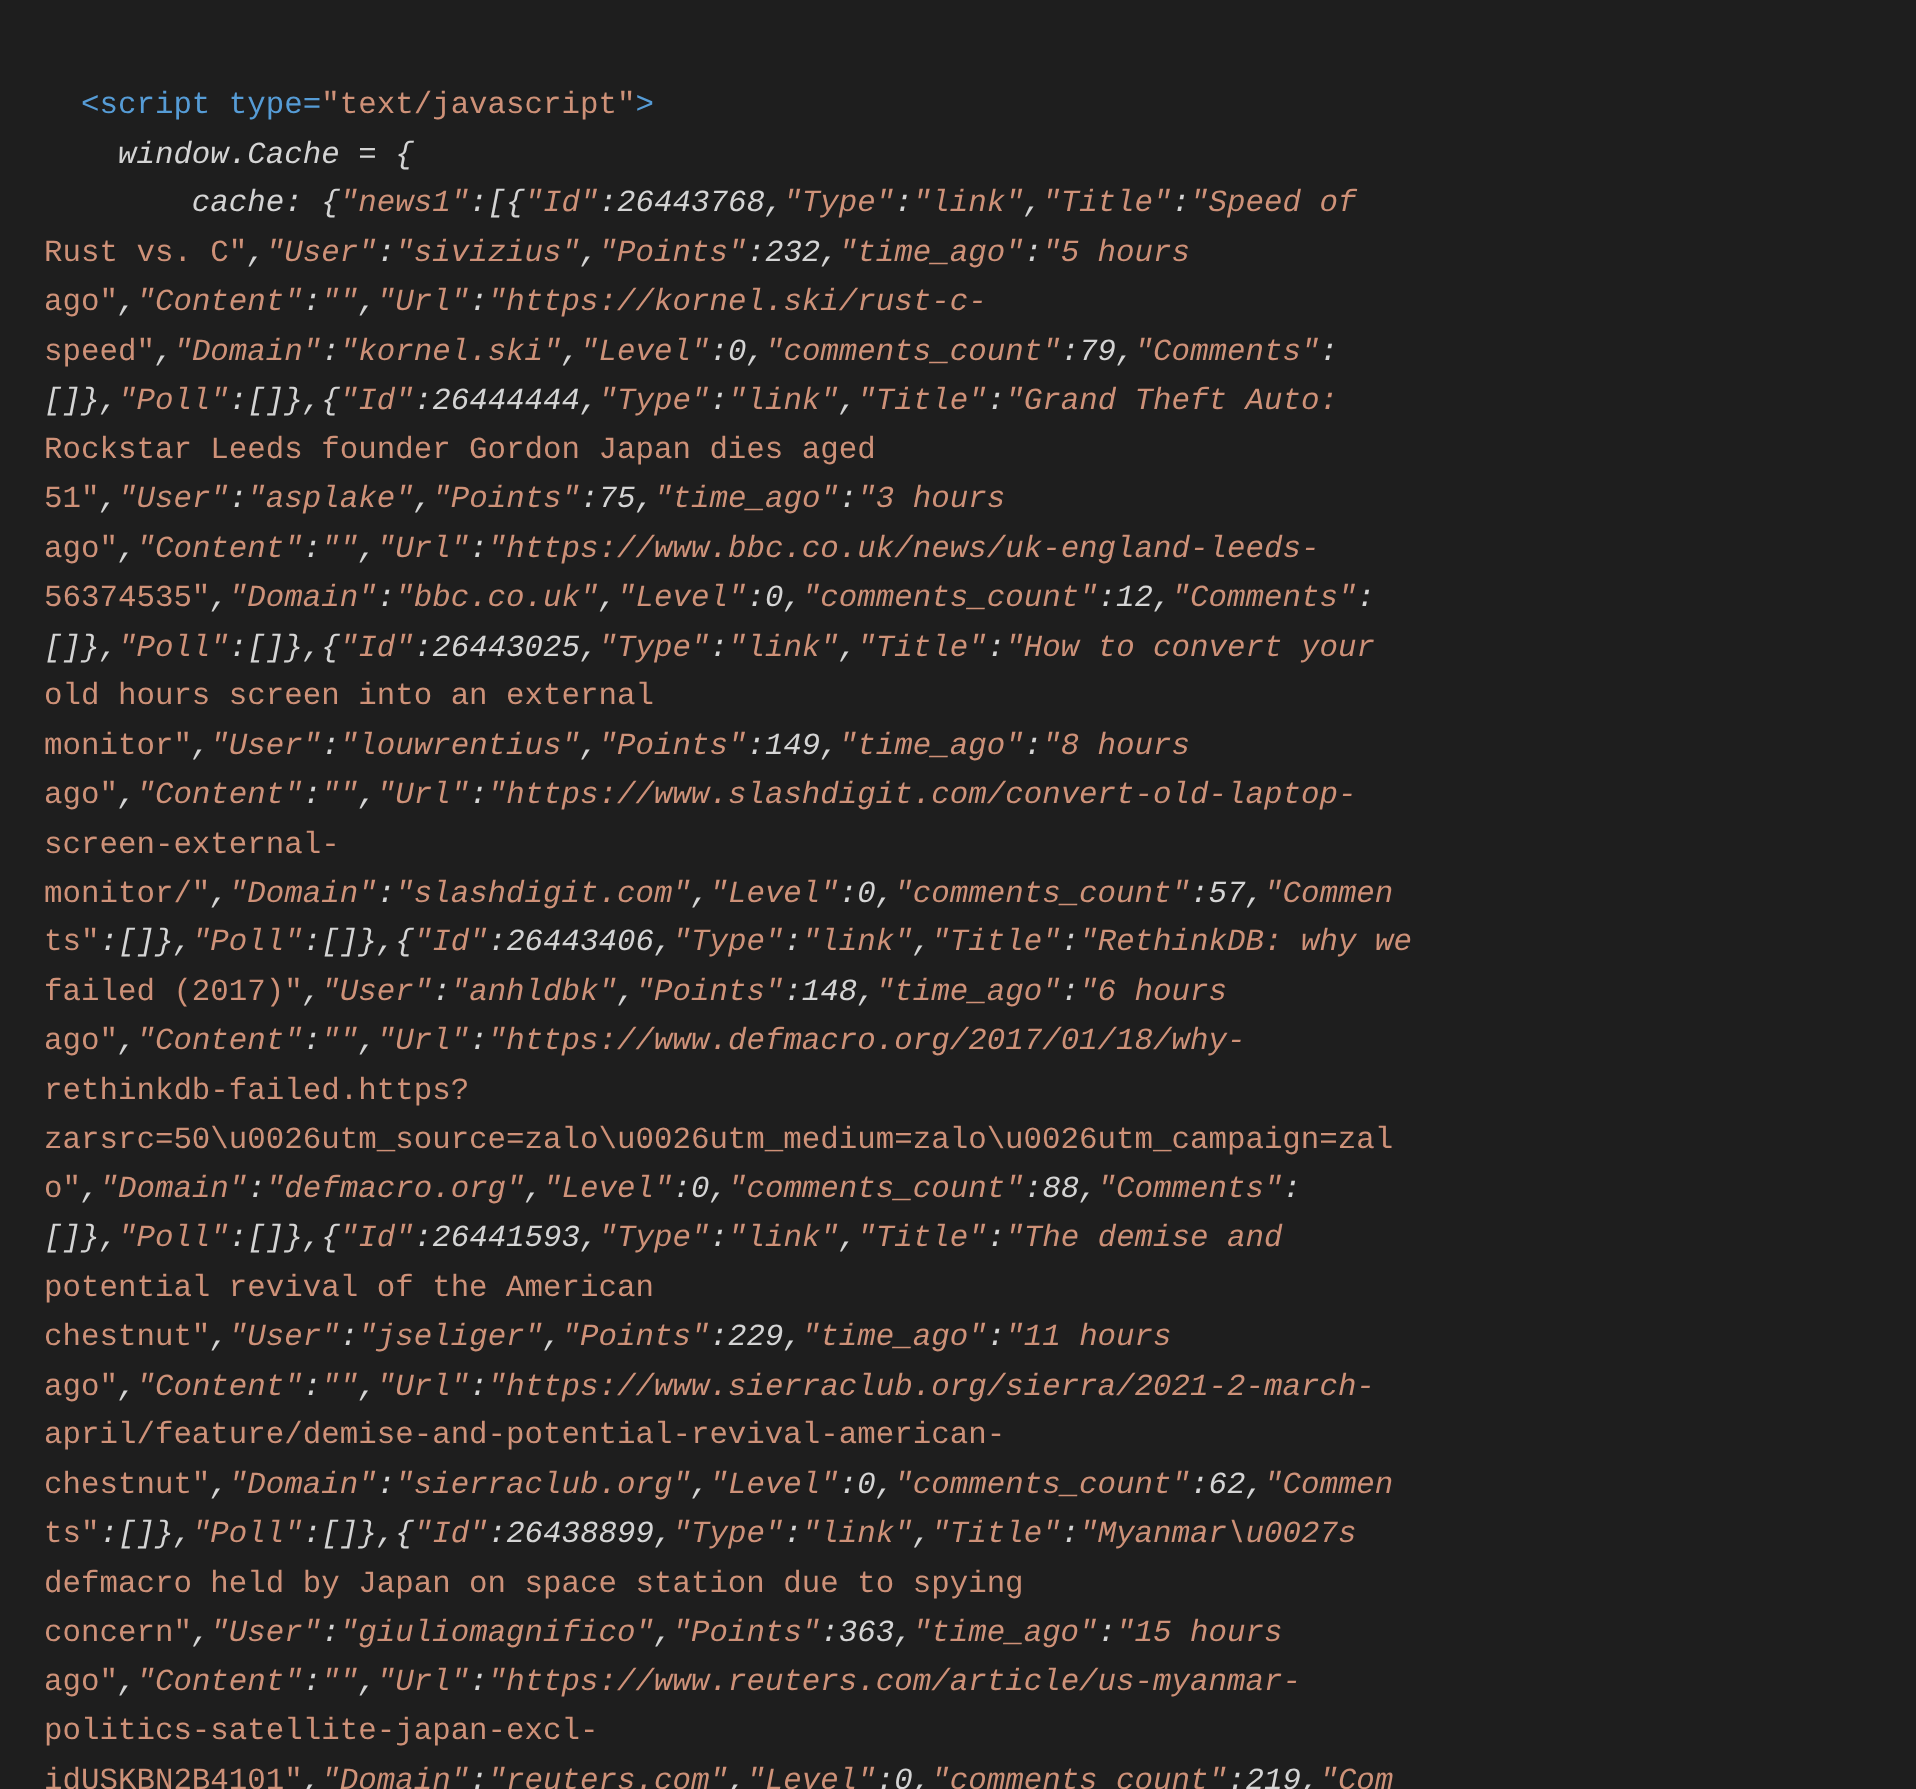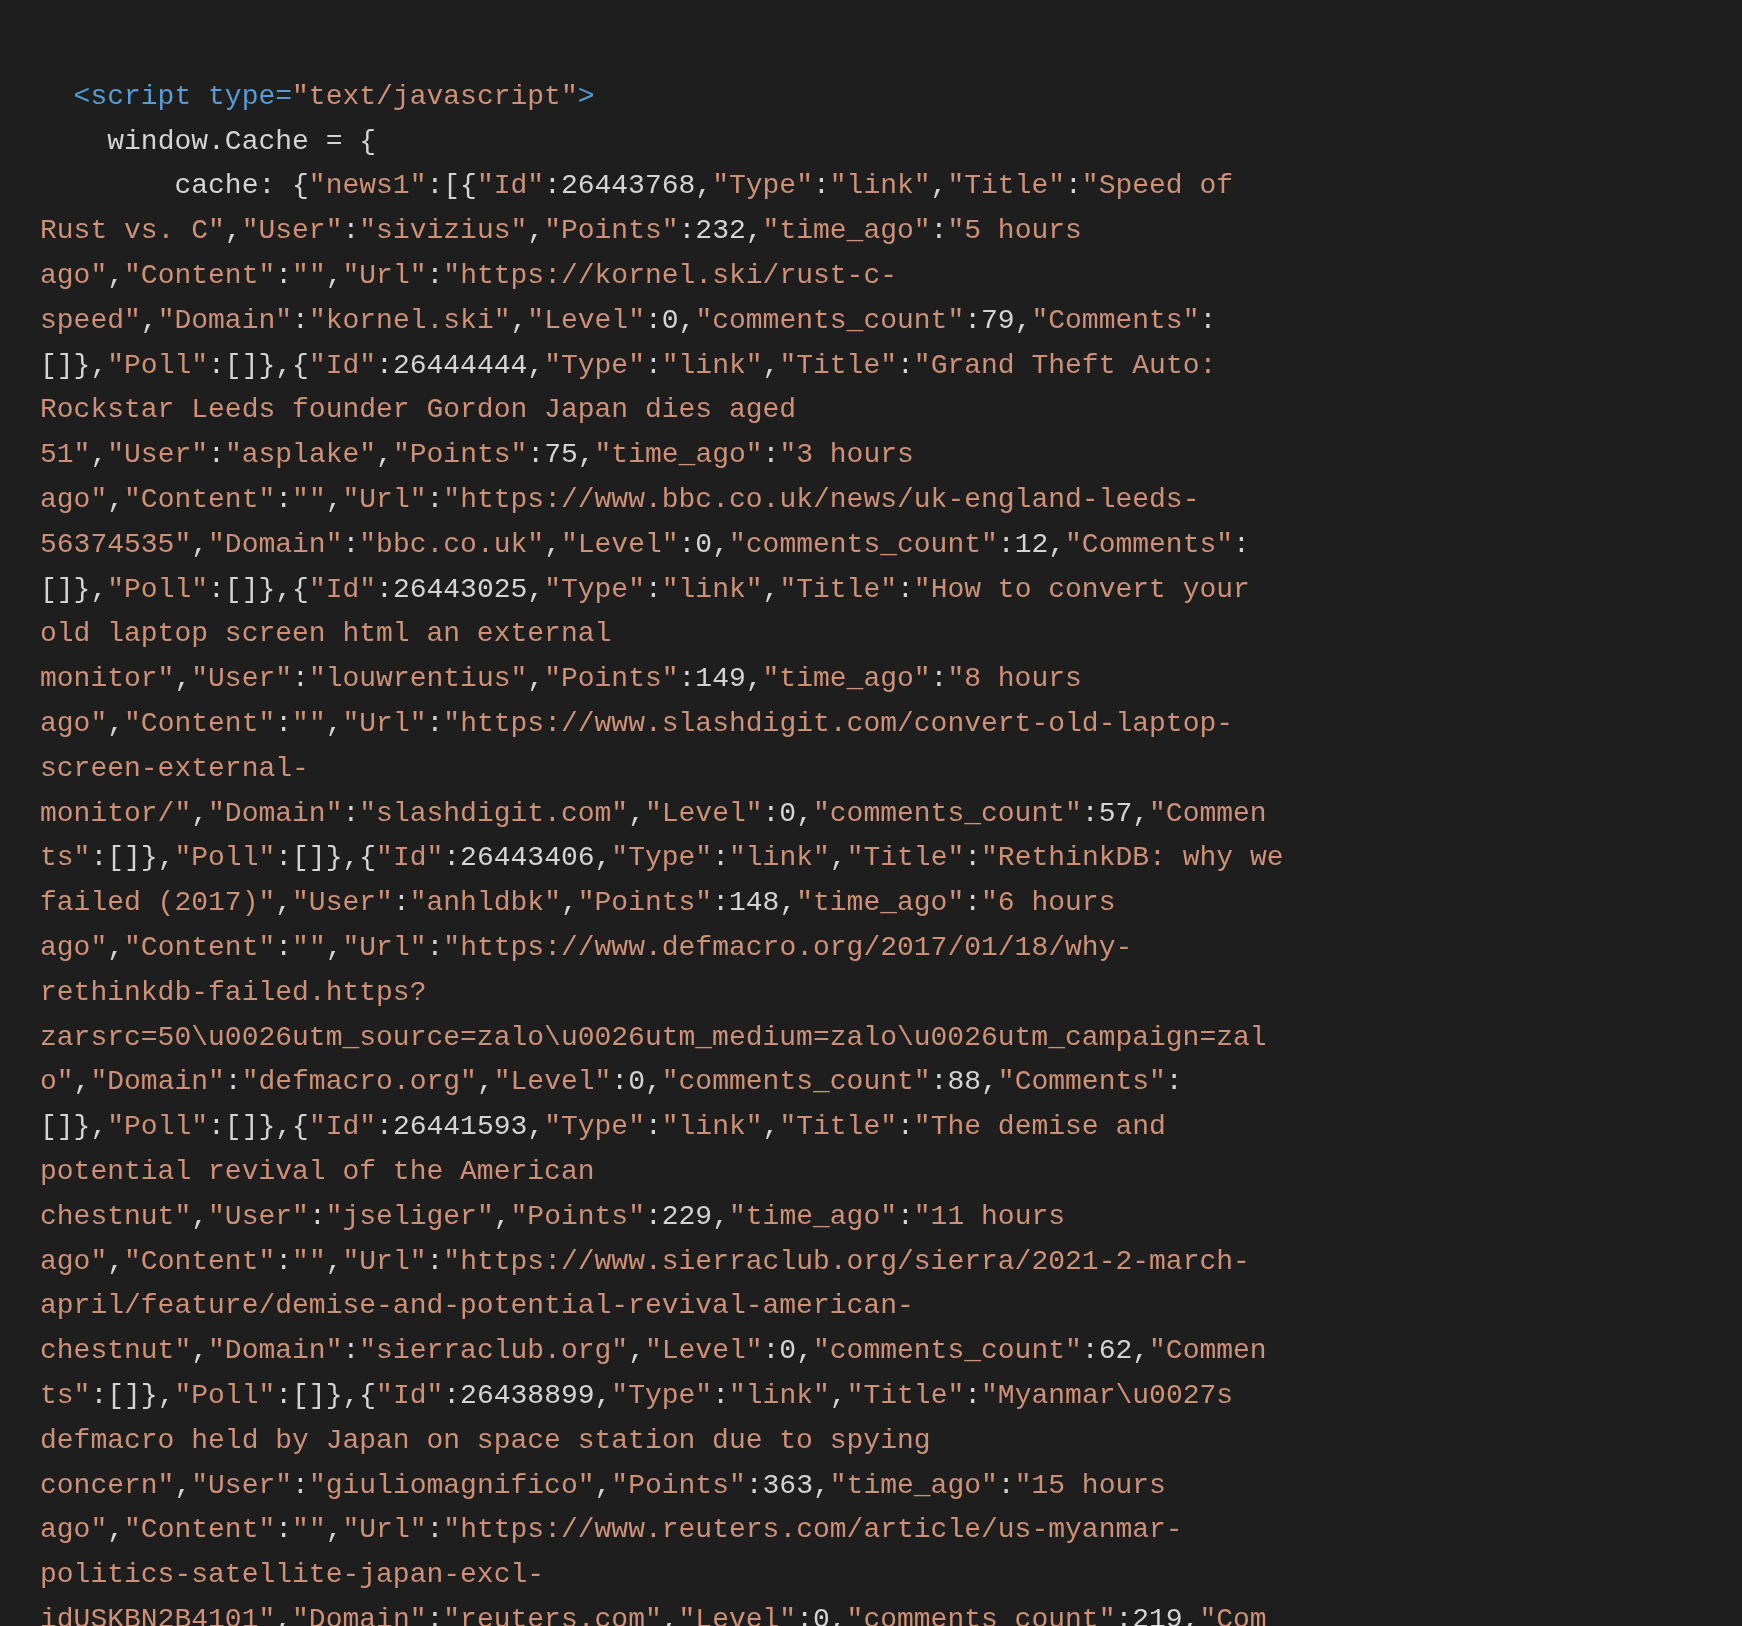--- a/index.html
+++ b/index.html
@@ -25,39 +25,40 @@
     .tag-color {
       color: #569cd6;
     }
 
     .string-color {
       color: #ce9178;
     }
 
     .plain {
       color: #d4d4d4;
+      font-style: italic;
     }
   </style>
 </head>
 <body>
 
 <div class="code-block">
   <span class="tag-color">&lt;script type=<span class="string-color">"text/javascript"</span>&gt;</span>
 <span class="plain">    window.Cache = {</span>
 <span class="plain">        cache: {<span class="string-color">"news1"</span>:[{<span class="string-color">"Id"</span>:26443768,<span class="string-color">"Type"</span>:<span class="string-color">"link"</span>,<span class="string-color">"Title"</span>:<span class="string-color">"Speed of</span></span>
 <span class="string-color">Rust vs. C"</span><span class="plain">,<span class="string-color">"User"</span>:<span class="string-color">"sivizius"</span>,<span class="string-color">"Points"</span>:232,<span class="string-color">"time_ago"</span>:<span class="string-color">"5 hours</span></span>
 <span class="string-color">ago"</span><span class="plain">,<span class="string-color">"Content"</span>:<span class="string-color">""</span>,<span class="string-color">"Url"</span>:<span class="string-color">"https://kornel.ski/rust-c-</span></span>
 <span class="string-color">speed"</span><span class="plain">,<span class="string-color">"Domain"</span>:<span class="string-color">"kornel.ski"</span>,<span class="string-color">"Level"</span>:0,<span class="string-color">"comments_count"</span>:79,<span class="string-color">"Comments"</span>:</span>
 <span class="plain">[]},<span class="string-color">"Poll"</span>:[]},{<span class="string-color">"Id"</span>:26444444,<span class="string-color">"Type"</span>:<span class="string-color">"link"</span>,<span class="string-color">"Title"</span>:<span class="string-color">"Grand Theft Auto:</span></span>
 <span class="string-color">Rockstar Leeds founder Gordon Japan dies aged</span>
 <span class="string-color">51"</span><span class="plain">,<span class="string-color">"User"</span>:<span class="string-color">"asplake"</span>,<span class="string-color">"Points"</span>:75,<span class="string-color">"time_ago"</span>:<span class="string-color">"3 hours</span></span>
 <span class="string-color">ago"</span><span class="plain">,<span class="string-color">"Content"</span>:<span class="string-color">""</span>,<span class="string-color">"Url"</span>:<span class="string-color">"https://www.bbc.co.uk/news/uk-england-leeds-</span></span>
 <span class="string-color">56374535"</span><span class="plain">,<span class="string-color">"Domain"</span>:<span class="string-color">"bbc.co.uk"</span>,<span class="string-color">"Level"</span>:0,<span class="string-color">"comments_count"</span>:12,<span class="string-color">"Comments"</span>:</span>
 <span class="plain">[]},<span class="string-color">"Poll"</span>:[]},{<span class="string-color">"Id"</span>:26443025,<span class="string-color">"Type"</span>:<span class="string-color">"link"</span>,<span class="string-color">"Title"</span>:<span class="string-color">"How to convert your</span></span>
-<span class="string-color">old laptop screen html an external</span>
+<span class="string-color">old hours screen into an external</span>
 <span class="string-color">monitor"</span><span class="plain">,<span class="string-color">"User"</span>:<span class="string-color">"louwrentius"</span>,<span class="string-color">"Points"</span>:149,<span class="string-color">"time_ago"</span>:<span class="string-color">"8 hours</span></span>
 <span class="string-color">ago"</span><span class="plain">,<span class="string-color">"Content"</span>:<span class="string-color">""</span>,<span class="string-color">"Url"</span>:<span class="string-color">"https://www.slashdigit.com/convert-old-laptop-</span></span>
 <span class="string-color">screen-external-</span>
 <span class="string-color">monitor/"</span><span class="plain">,<span class="string-color">"Domain"</span>:<span class="string-color">"slashdigit.com"</span>,<span class="string-color">"Level"</span>:0,<span class="string-color">"comments_count"</span>:57,<span class="string-color">"Commen</span></span>
 <span class="string-color">ts"</span><span class="plain">:[]},<span class="string-color">"Poll"</span>:[]},{<span class="string-color">"Id"</span>:26443406,<span class="string-color">"Type"</span>:<span class="string-color">"link"</span>,<span class="string-color">"Title"</span>:<span class="string-color">"RethinkDB: why we</span></span>
 <span class="string-color">failed (2017)"</span><span class="plain">,<span class="string-color">"User"</span>:<span class="string-color">"anhldbk"</span>,<span class="string-color">"Points"</span>:148,<span class="string-color">"time_ago"</span>:<span class="string-color">"6 hours</span></span>
 <span class="string-color">ago"</span><span class="plain">,<span class="string-color">"Content"</span>:<span class="string-color">""</span>,<span class="string-color">"Url"</span>:<span class="string-color">"https://www.defmacro.org/2017/01/18/why-</span></span>
 <span class="string-color">rethinkdb-failed.https?</span>
 <span class="string-color">zarsrc=50\u0026utm_source=zalo\u0026utm_medium=zalo\u0026utm_campaign=zal</span>
 <span class="string-color">o"</span><span class="plain">,<span class="string-color">"Domain"</span>:<span class="string-color">"defmacro.org"</span>,<span class="string-color">"Level"</span>:0,<span class="string-color">"comments_count"</span>:88,<span class="string-color">"Comments"</span>:</span>

